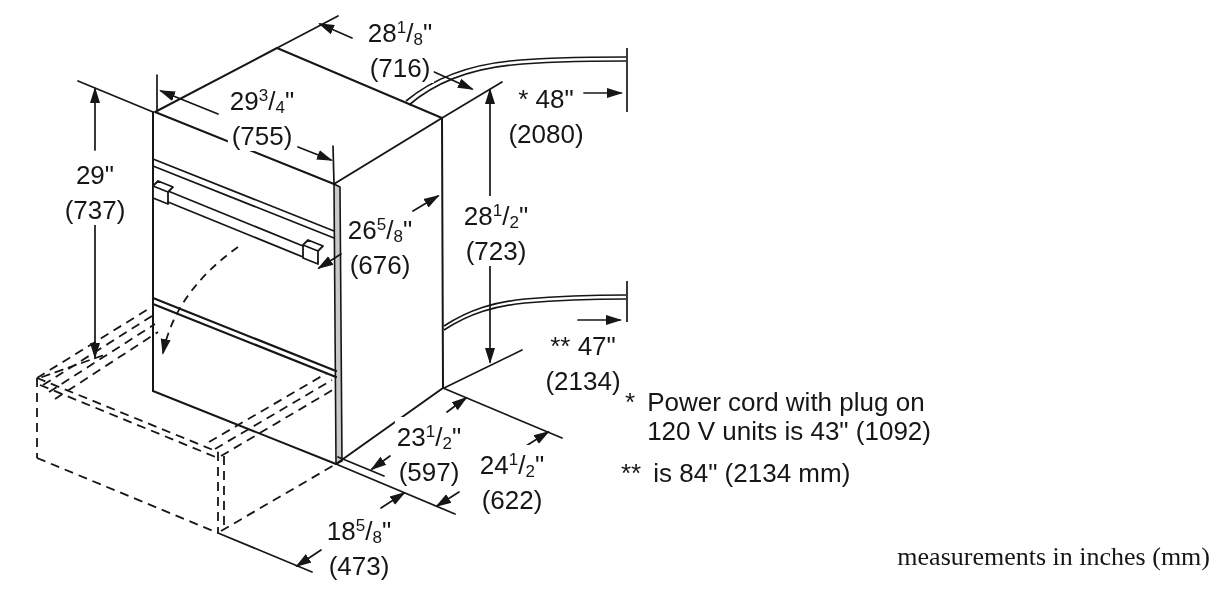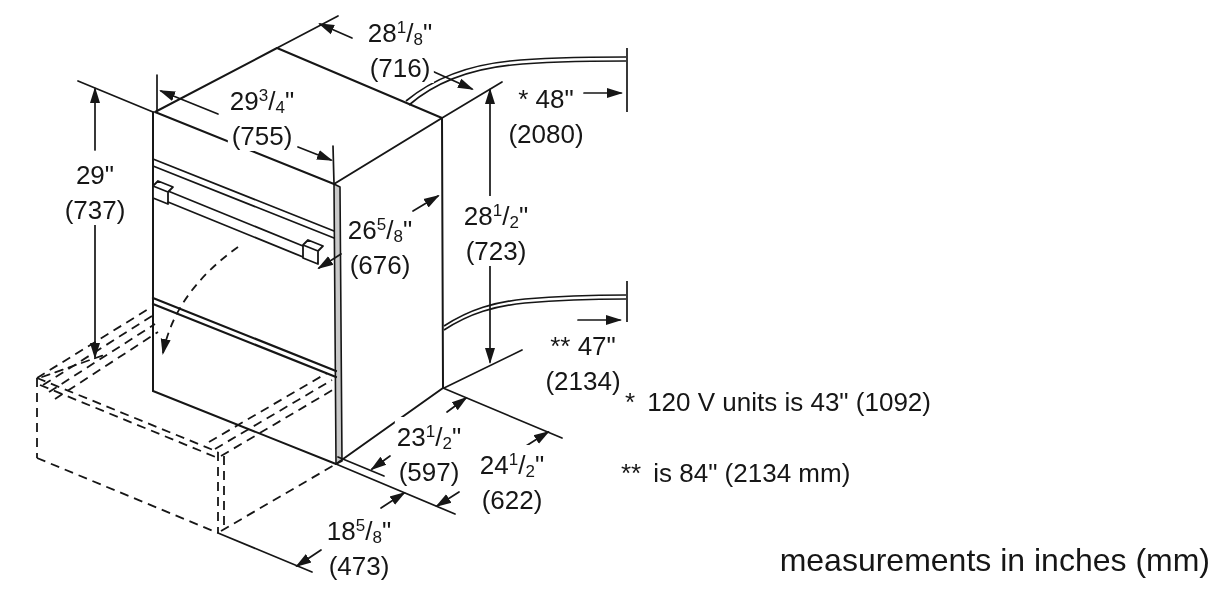--- a/index.html
+++ b/index.html
@@ -8,21 +8,21 @@
   #drawing{position:absolute;left:0;top:0;}
   .dim{position:absolute;transform:translateX(-50%);text-align:center;
        font-size:26px;line-height:29px;background:#fff;padding:0 2px;white-space:nowrap;}
   .dim.nobg{background:transparent;}
   .dim sup{font-size:17px;vertical-align:9px;letter-spacing:0;}
   .dim sub{font-size:17px;vertical-align:-3px;}
   .dim .sl{font-size:26px;}
   .note{position:absolute;display:flex;font-size:26px;line-height:29px;white-space:nowrap;}
   .note .marker{flex:0 0 auto;}
   .note .ntext{margin-left:12px;}
-  .footer{position:absolute;right:4px;top:542px;font-size:32px;white-space:nowrap;}
+  .footer{position:absolute;right:4px;top:542px;font-size:26px;white-space:nowrap;font-family:Liberation Serif, serif;}
 </style>
 </head>
 <body>
 
 <div id="stage">
 
   <svg id="drawing" width="1214" height="607" viewBox="0 0 1214 607" xmlns="http://www.w3.org/2000/svg">
     <defs>
       <marker id="ah" orient="auto-start-reverse" markerUnits="userSpaceOnUse" markerWidth="16" markerHeight="12" refX="14" refY="5" viewBox="0 0 16 10">
         <path d="M0,0 L16,5 L0,10 z" fill="#161616"></path>
@@ -173,20 +173,21 @@
   </div>
 
   <div class="dim" style="left:359px;top:511px;">
     <div><span>18</span><sup>5</sup><span class="sl">/</span><sub>8</sub><span>"</span></div>
     <div>(473)</div>
   </div>
 
   <div class="note" style="left:625px;top:388px;">
     <div class="marker">*</div>
     <div class="ntext">
+      <div>Power cord with plug on</div>
       <div>120 V units is 43" (1092)</div>
     </div>
   </div>
 
   <div class="note" style="left:621px;top:459px;">
     <div class="marker">**</div>
     <div class="ntext">
       <div>is 84" (2134 mm)</div>
     </div>
   </div>

